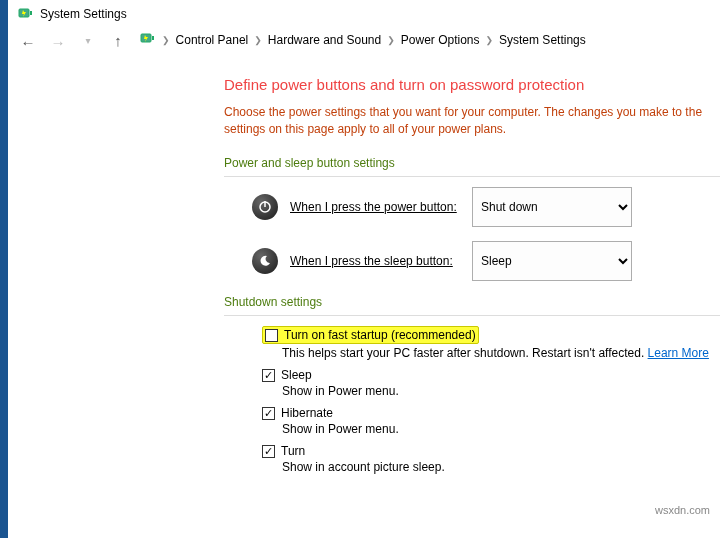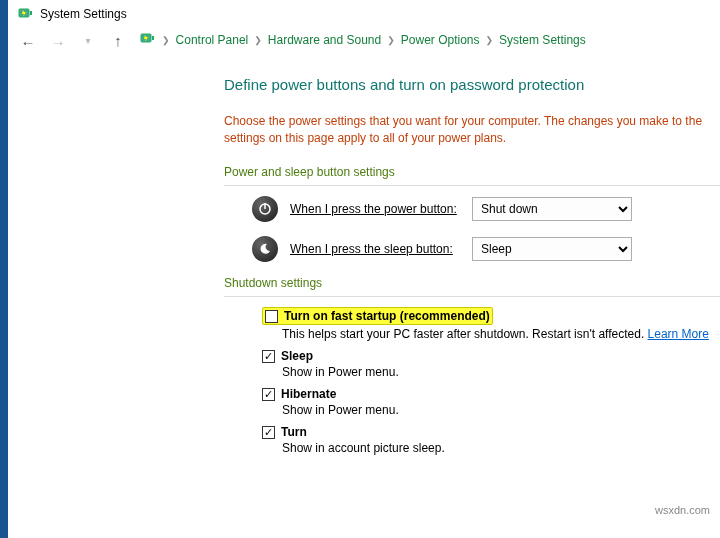--- a/index.html
+++ b/index.html
@@ -38,28 +38,28 @@
       font-size: 15px;
     }
     .nav-arrow.disabled { color: #bbb; }
     .breadcrumb {
       display: flex;
       align-items: center;
       gap: 6px;
       margin-left: 2px;
     }
     .breadcrumb .sep { color: #888; font-size: 9px; }
-    .breadcrumb-item { color: #15803d; }
+    .breadcrumb-item { color: #000000; }
     .content {
       padding: 18px 0 0 216px;
     }
     .heading {
-      color: #0f766e;
+      color: #ef4444;
       font-size: 15px;
-      margin-bottom: 20px;
+      margin-bottom: 11px;
     }
     .desc {
       color: #c2410c;
       margin-bottom: 18px;
       line-height: 1.4;
     }
     .section-title {
       color: #4d7c0f;
       margin-bottom: 6px;
     }
@@ -82,21 +82,21 @@
       background: radial-gradient(circle at 35% 30%, #666, #1a1a1a);
       display: flex;
       align-items: center;
       justify-content: center;
       flex-shrink: 0;
     }
     .round-icon svg { display:block; }
     .button-label { width: 170px; text-decoration: underline; }
     select.win-select {
       width: 160px;
-      height: 24px;
+      height: 40px;
       border: 1px solid #adadad;
       background: #fdfdfd;
       font-family: inherit;
       font-size: 12px;
       padding: 0 4px;
     }
     .shutdown-block { margin-top: 4px; }
     .checkbox-row {
       display: flex;
       align-items: flex-start;
@@ -111,21 +111,21 @@
       background: #fff;
       display: flex;
       align-items: center;
       justify-content: center;
       font-size: 11px;
       line-height: 1;
       margin-top: 1px;
       flex-shrink: 0;
     }
     .checkbox.checked::after { content: "✓"; color: #000; }
-    .cb-label { font-weight: bold; }
+    .cb-label { font-weight: normal; }
     .cb-sub {
       padding-left: 58px;
       margin-bottom: 8px;
       color: #000;
     }
     .highlight {
       background: #ffff3b;
       border: 1px solid #c9c900;
       border-radius: 2px;
       padding: 1px 2px;

